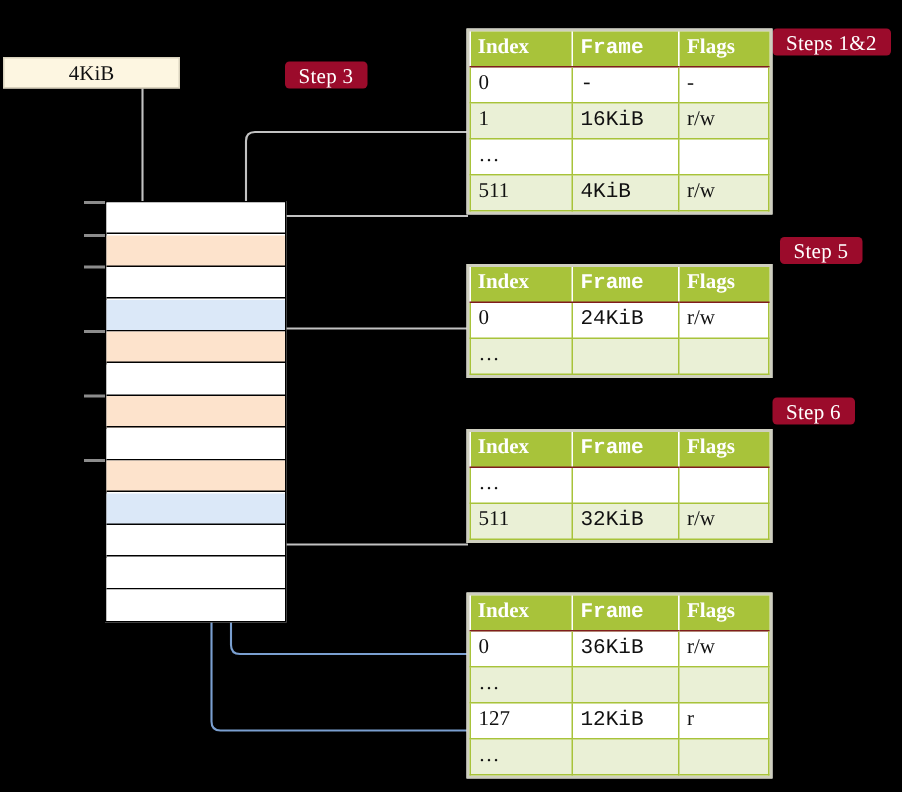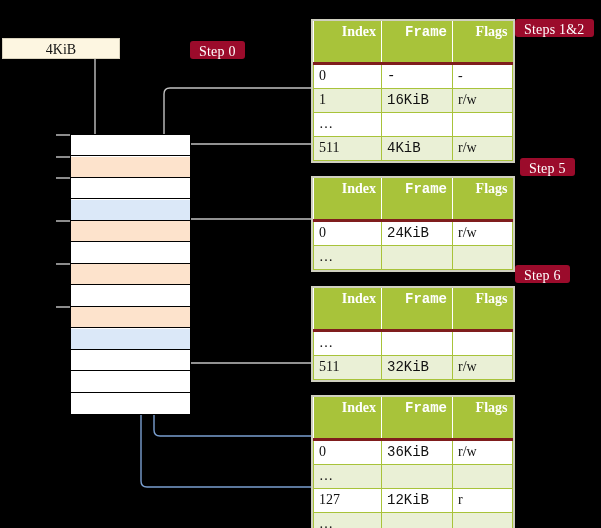--- a/index.html
+++ b/index.html
@@ -97,24 +97,24 @@
   .ptable table {
     border-collapse: collapse;
     font-family: "Liberation Serif", serif;
     font-size: 14px;
     color: #111111;
   }
   .ptable th {
     background: #a8c33a;
     color: #ffffff;
     font-weight: bold;
-    text-align: right;
-    padding: 2px 5px 21px 5px;
+    text-align: left;
+    padding: 2px 5px 3px 5px;
     border-right: 1px solid #ffffff;
-    border-bottom: 3px solid #7f1d1d;
+    border-bottom: 1px solid #7f1d1d;
     line-height: 18px;
     white-space: nowrap;
   }
   .ptable th:last-child { border-right: none; }
   .ptable td {
     padding: 2px 5px 3px 5px;
     border: 1px solid #a8c33a;
     line-height: 18px;
     white-space: nowrap;
     height: 18px;
@@ -191,21 +191,21 @@
   <div class="step-badge step-serif" style="left:515px; top:19px;">
     <span>Steps 1&amp;2</span>
   </div>
   <div class="step-badge step-serif" style="left:520px; top:158px;">
     <span>Step 5</span>
   </div>
   <div class="step-badge step-serif" style="left:515px; top:265px;">
     <span>Step 6</span>
   </div>
   <div class="step-badge step-serif" style="left:190px; top:41px;">
-    <span>Step 0</span>
+    <span>Step 3</span>
   </div>
 
   <div class="ptable" id="tbl0" style="left:311px; top:19px;">
       <table>
         <thead>
           <tr>
             <th class="col-index">Index</th>
             <th class="col-frame">Frame</th>
             <th class="col-flags">Flags</th>
           </tr>

